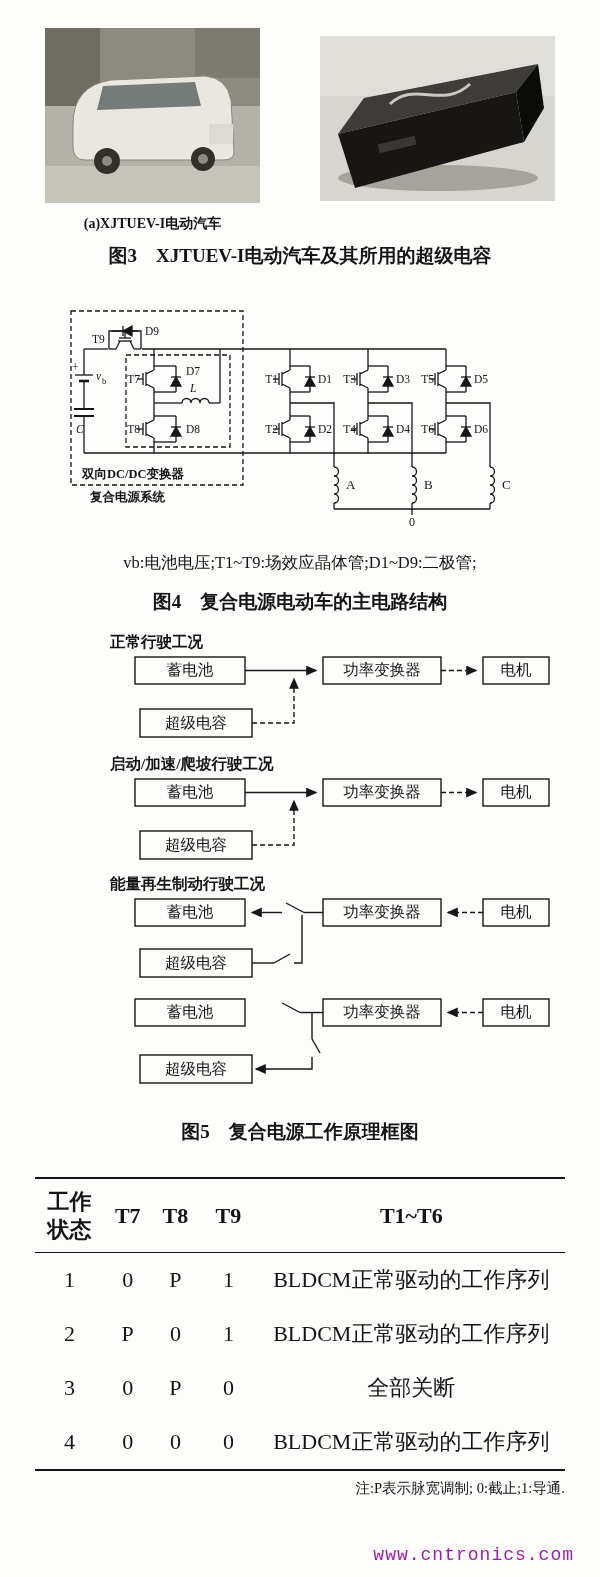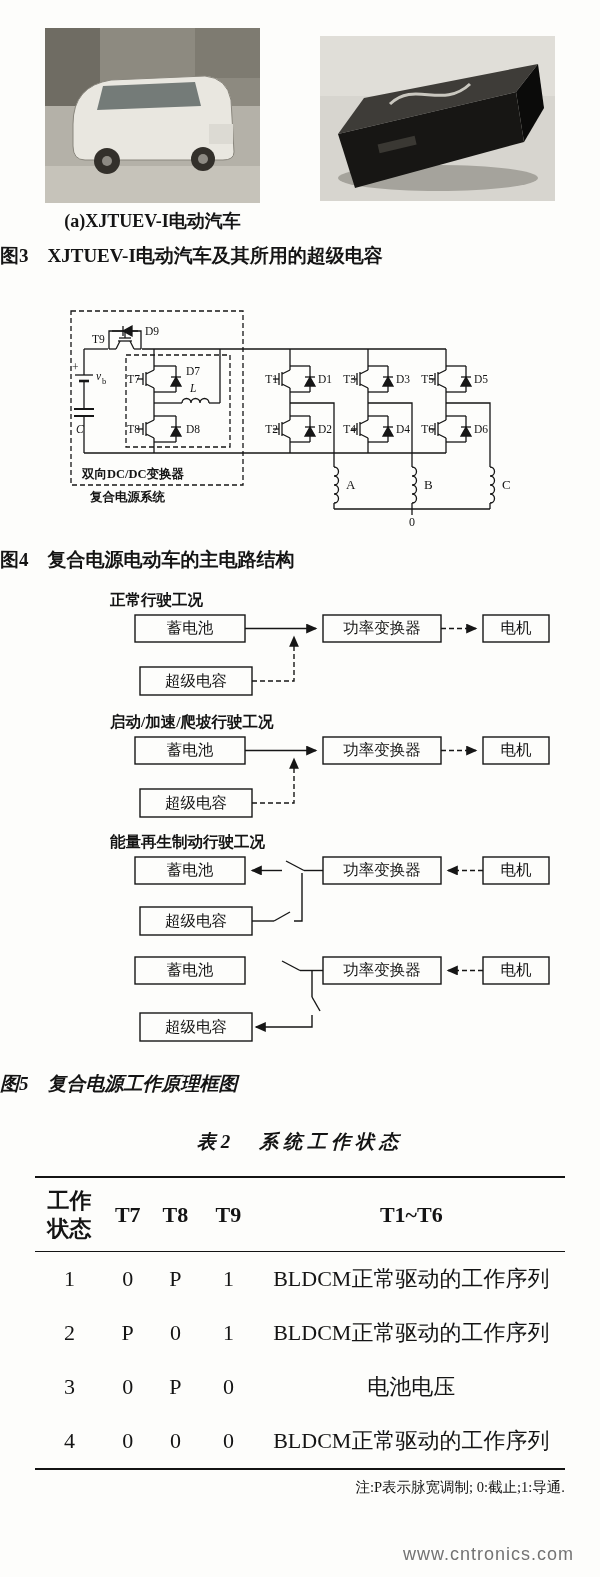--- a/index.html
+++ b/index.html
@@ -5,25 +5,25 @@
   * { margin:0; padding:0; box-sizing:border-box; }
   html,body { background:#ffffff; }
   body {
     width:600px; height:1577px; position:relative; overflow:hidden;
     font-family:"Liberation Serif", serif; color:#141414; background:#fdfdfb;
   }
   .photos { display:flex; align-items:flex-start; padding:28px 0 0 45px; }
   .photo-left { width:215px; height:175px; }
   .photo-gap { width:60px; }
   .photo-right { width:235px; height:165px; margin-top:8px; }
-  .photo-captions { display:flex; padding-left:45px; margin-top:6px; font-weight:700; font-size:18px; }
+  .photo-captions { display:flex; padding-left:45px; margin-top:12px; font-weight:700; font-size:14px; }
   .photo-captions .cap-a { width:215px; text-align:center; }
   .photo-captions .cap-gap { width:60px; }
   .photo-captions .cap-b { width:235px; text-align:center; }
-  .fig-title { text-align:left; font-weight:700; font-size:19px; margin-top:10px; }
+  .fig-title { text-align:center; font-weight:700; font-size:19px; margin-top:10px; }
   .circuit-wrap { margin:22px 0 0 68px; }
   svg text { fill:#141414; font-family:"Liberation Serif", serif; }
   .legend { text-align:center; font-size:16.5px; line-height:1.95; margin-top:14px; }
   .fig5-wrap { margin:16px 0 0 35px;text-align:right; }
   .table-section { margin-top:32px; }
   .table-title { text-align:center; font-weight:700; font-style:italic; letter-spacing:5px; font-size:19px; }
   table.t2 {
     width:530px; margin:21px auto 0 auto; border-collapse:collapse;
     border-top:2.5px solid #141414; border-bottom:2.5px solid #141414;
     font-size:22px;
@@ -31,21 +31,21 @@
   table.t2 th { font-weight:700; padding:9px 4px; border-bottom:1.5px solid #141414; line-height:1.25; }
   table.t2 td { padding:12px 4px; text-align:center; }
   table.t2 .c-state { width:13%; }
   table.t2 .c-t7 { width:9%; }
   table.t2 .c-t8 { width:9%; }
   table.t2 .c-t9 { width:11%; }
   table.t2 .c-seq { width:58%;text-align:center; }
   .table-note { width:530px; margin:8px auto 0 auto; font-size:14.5px; text-align:right; }
   .watermark {
     position:absolute; right:26px; bottom:12px;
-    font-family:Liberation Sans, sans-serif; font-size:18px; color:#737373; letter-spacing:1px;
+    font-family:Liberation Mono, monospace; font-size:18px; color:#a21caf; letter-spacing:1px;
   }
 </style>
 </head>
 <body>
 
 <div class="photos">
   <div class="photo-left">
     <svg width="215" height="175" viewBox="0 0 215 175">
       <rect width="215" height="175" fill="#b4b1a8"></rect>
       <rect width="215" height="78" fill="#8d8a80"></rect>
@@ -219,20 +219,21 @@
       <text x="356" y="198" font-size="13">B</text>
       <text x="434" y="198" font-size="13">C</text>
       <text x="344" y="235" text-anchor="middle" font-size="12">0</text>
       <text x="14" y="187" font-size="12.5" font-weight="700">双向DC/DC变换器</text>
       <text x="22" y="210" font-size="12.5" font-weight="700">复合电源系统</text>
     </g>
   </svg>
 </div>
 
 <div class="legend">
+  <div>vb:电池电压;T1~T9:场效应晶体管;D1~D9:二极管;</div>
 </div>
 
 <div class="fig-title">图4　复合电源电动车的主电路结构</div>
 
 <div class="fig5-wrap">
   <svg width="530" height="464" viewBox="0 0 530 464">
     <defs>
       <marker id="ah" markerWidth="9" markerHeight="8" refX="7" refY="3.5" orient="auto">
         <path d="M0,0 L8,3.5 L0,7 Z" fill="#161616"></path>
       </marker>
@@ -298,24 +299,23 @@
       <text x="126" y="337">超级电容</text>
 
       <text x="120" y="386">蓄电池</text>
       <text x="312" y="386">功率变换器</text>
       <text x="446" y="386">电机</text>
       <text x="126" y="443">超级电容</text>
     </g>
   </svg>
 </div>
 
-<div class="fig-title" style="margin-top:14px;font-style:italic;">图5　复合电源工作原理框图</div>
+<div class="fig-title" style="margin-top:20px;">图5　复合电源工作原理框图</div>
 
 <div class="table-section">
-  <div class="table-title">表2　系统工作状态</div>
   <table class="t2">
     <thead>
       <tr>
         <th class="c-state">
           <span>工作</span><br>
           <span>状态</span>
         </th>
         <th class="c-t7">T7</th>
         <th class="c-t8">T8</th>
         <th class="c-t9">T9</th>
@@ -335,21 +335,21 @@
         <td>P</td>
         <td>0</td>
         <td>1</td>
         <td>BLDCM正常驱动的工作序列</td>
       </tr>
       <tr>
         <td>3</td>
         <td>0</td>
         <td>P</td>
         <td>0</td>
-        <td>电池电压</td>
+        <td>全部关断</td>
       </tr>
       <tr>
         <td>4</td>
         <td>0</td>
         <td>0</td>
         <td>0</td>
         <td>BLDCM正常驱动的工作序列</td>
       </tr>
     </tbody>
   </table>

